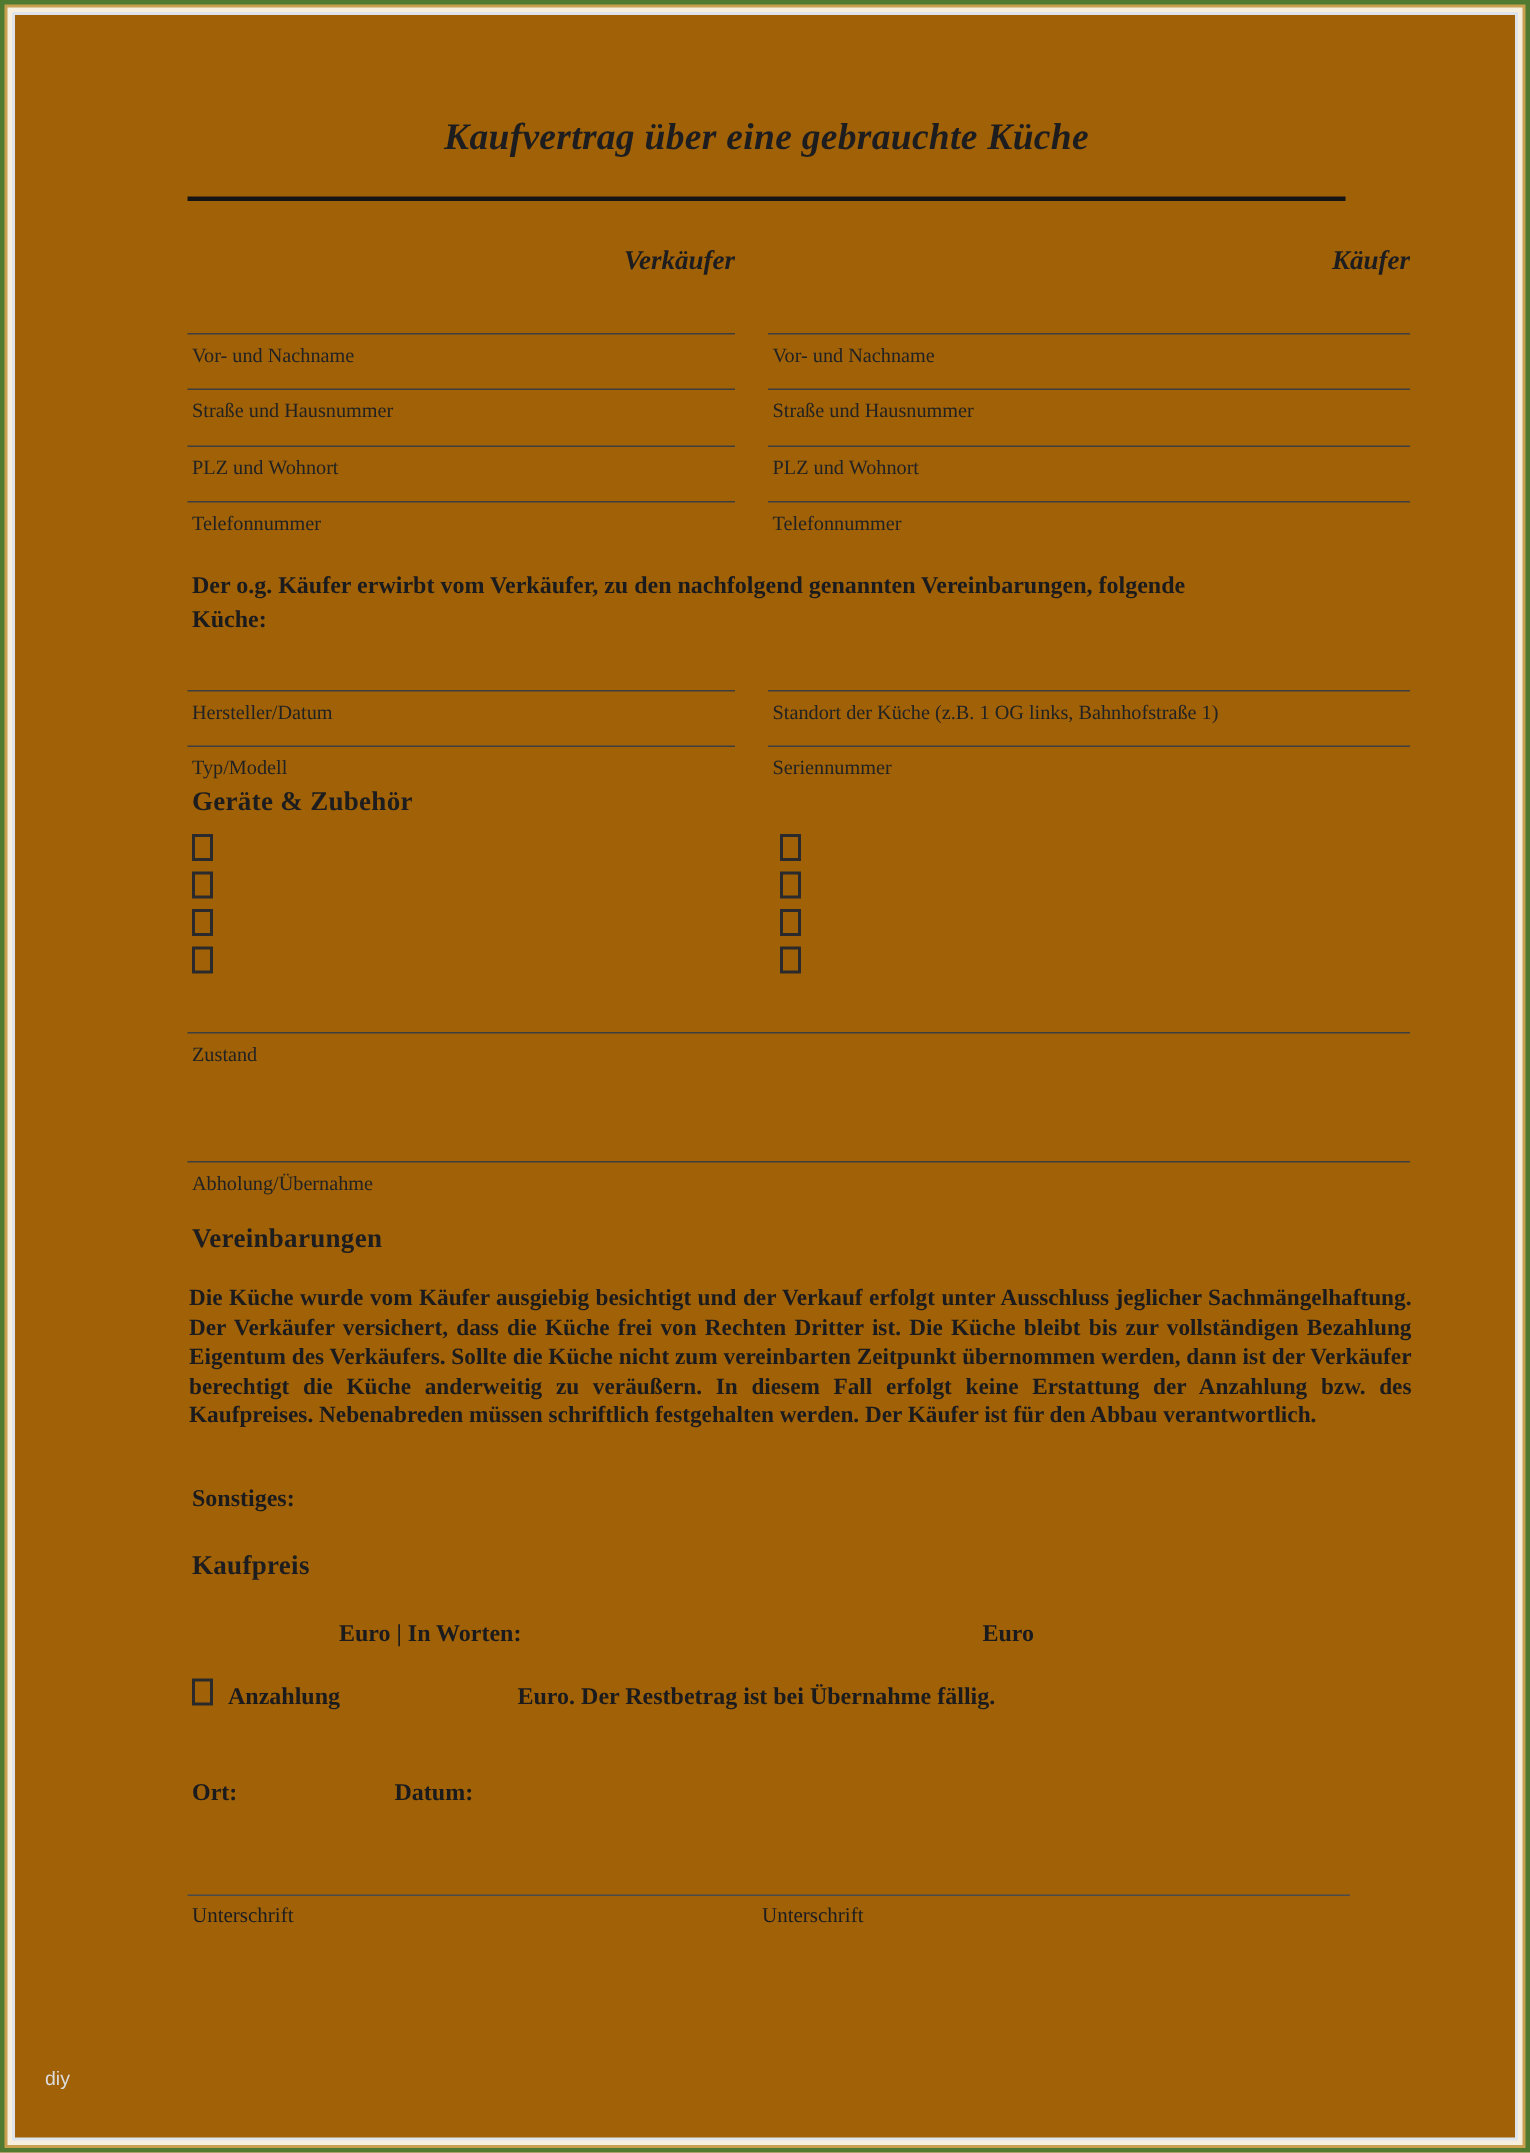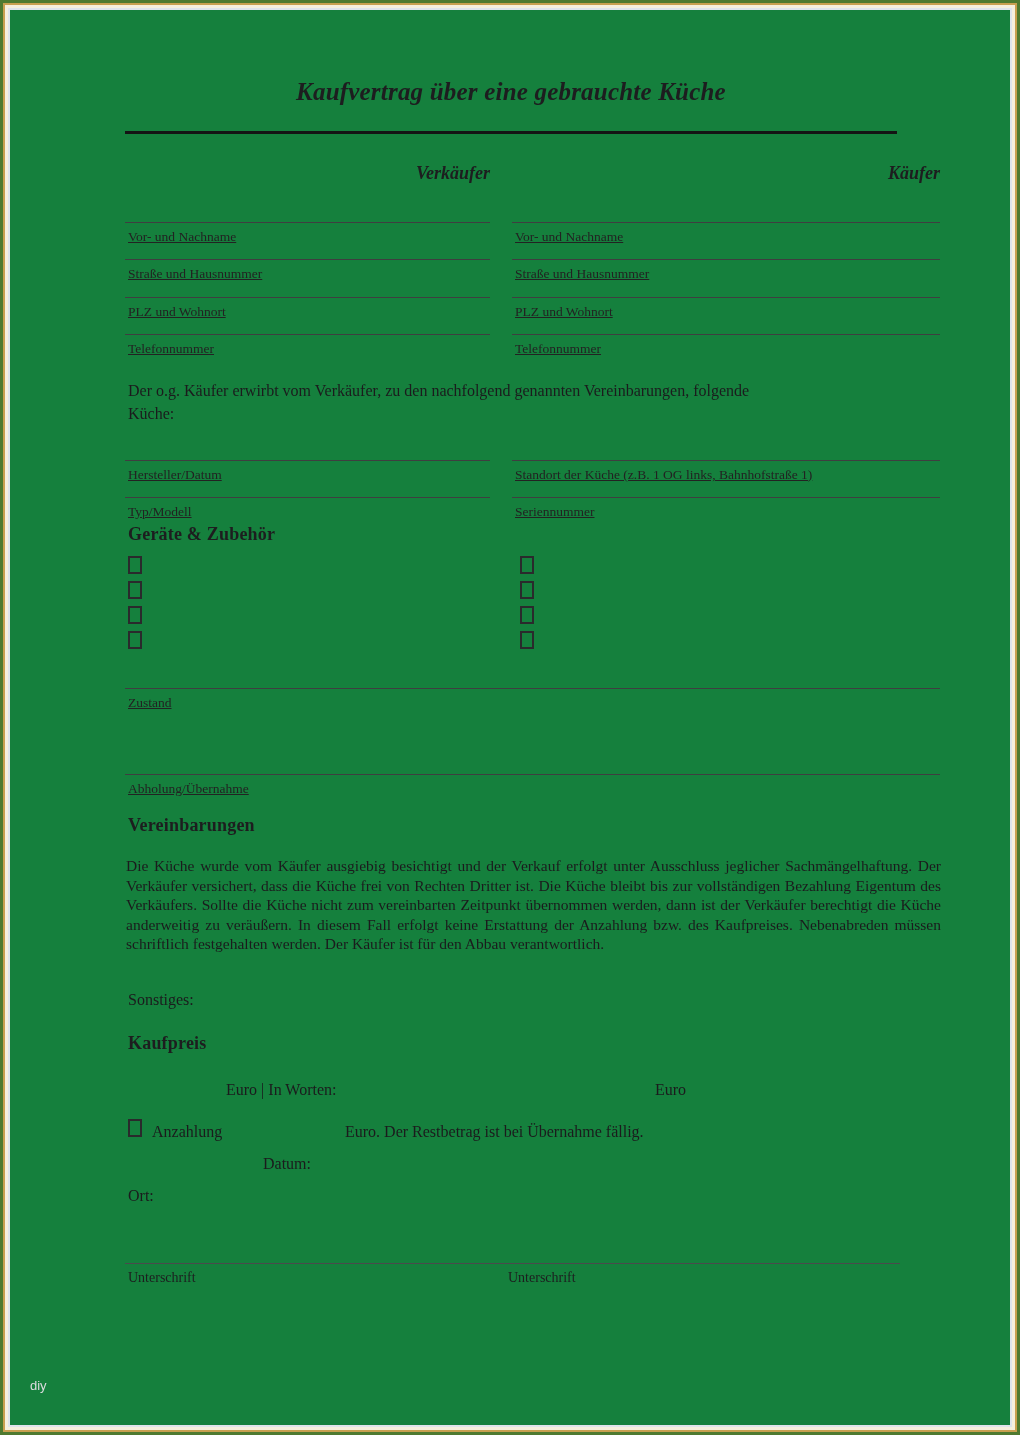--- a/index.html
+++ b/index.html
@@ -1,19 +1,19 @@
 <!DOCTYPE html>
 <html><head>
 <meta charset="utf-8">
 <style>
   * { margin:0; padding:0; box-sizing:border-box; }
   html,body { width:1020px; height:1435px; }
   body { font-family:"Liberation Serif","DejaVu Serif",serif; color:#1d1d1f; }
 
-  .screen { position:relative; width:1020px; height:1435px; background:#15803d; overflow:hidden; }
+  .screen { position:relative; width:1020px; height:1435px; background:#a16207; overflow:hidden; }
 
   
   .frame { position:absolute; inset:0; pointer-events:none; z-index:5;
     box-shadow:
       inset 0 0 0 3px  #4f7a30,
       inset 0 0 0 5px  #c9a050,
       inset 0 0 0 8px  #f6efdd,
       inset 0 0 0 10px #dfe4ec; }
 
   .abs { position:absolute; }
@@ -21,26 +21,26 @@
   .doc-title { left:125px; top:78px; width:772px; text-align:center;
     font-size:25px; font-weight:bold; font-style:italic; letter-spacing:.2px; }
   .title-rule { left:125px; top:131px; width:772px; height:3px; background:#141414; }
 
   .party-header { top:163px; font-size:18px; font-weight:bold; font-style:italic; text-align:right; }
   .party-header.seller { left:125px; width:365px; }
   .party-header.buyer  { left:512px; width:428px; }
 
   
   .field { border-top:1px solid #3e3e40; }
-  .field .lbl { display:block; padding:6px 2px 0 3px; font-size:13.5px; color:#222;text-decoration:underline; }
+  .field .lbl { display:block; padding:6px 2px 0 3px; font-size:13.5px; color:#222; }
   .col-l { left:125px; width:365px; }
   .col-r { left:512px; width:428px; }
   .full  { left:125px; width:815px; }
 
-  .para { font-size:16px; line-height:23px; color:#1b1b1d; }
+  .para { font-size:16px; line-height:23px; color:#1b1b1d;font-weight:bold; }
 
   .section-heading { font-size:18px; font-weight:bold; letter-spacing:.2px; }
 
   .checkbox { width:14px; height:18px; border:2px solid #2a2a2c; background:transparent; }
 
   .sig-rule { left:125px; top:1263px; width:775px; height:1px; background:#4a4a4c; }
   .sig-label { top:1270px; font-size:14px; }
 
   .watermark { left:30px; top:1378px; font-size:13px; color:#dcdcdf;
     font-family:"Liberation Sans","DejaVu Sans",sans-serif; }
@@ -124,20 +124,20 @@
 
   <div class="abs section-heading" style="left:128px; top:1033px">Kaufpreis</div>
   <div class="abs para" style="left:226px; top:1078px">Euro | In Worten:</div>
   <div class="abs para" style="left:655px; top:1078px">Euro</div>
 
   <div class="abs checkbox" style="left:128px; top:1119px"></div>
   <div class="abs para" style="left:152px; top:1120px">Anzahlung</div>
   <div class="abs para" style="left:345px; top:1120px">Euro. Der Restbetrag ist bei Übernahme fällig.</div>
 
   <div class="abs para" style="left:128px; top:1184px">Ort:</div>
-  <div class="abs para" style="left:263px; top:1152px">Datum:</div>
+  <div class="abs para" style="left:263px; top:1184px">Datum:</div>
 
   <div class="abs sig-rule"></div>
   <div class="abs sig-label" style="left:128px">Unterschrift</div>
   <div class="abs sig-label" style="left:508px">Unterschrift</div>
 
   <div class="abs watermark">diy</div>
 </div>
 
 </body></html>

